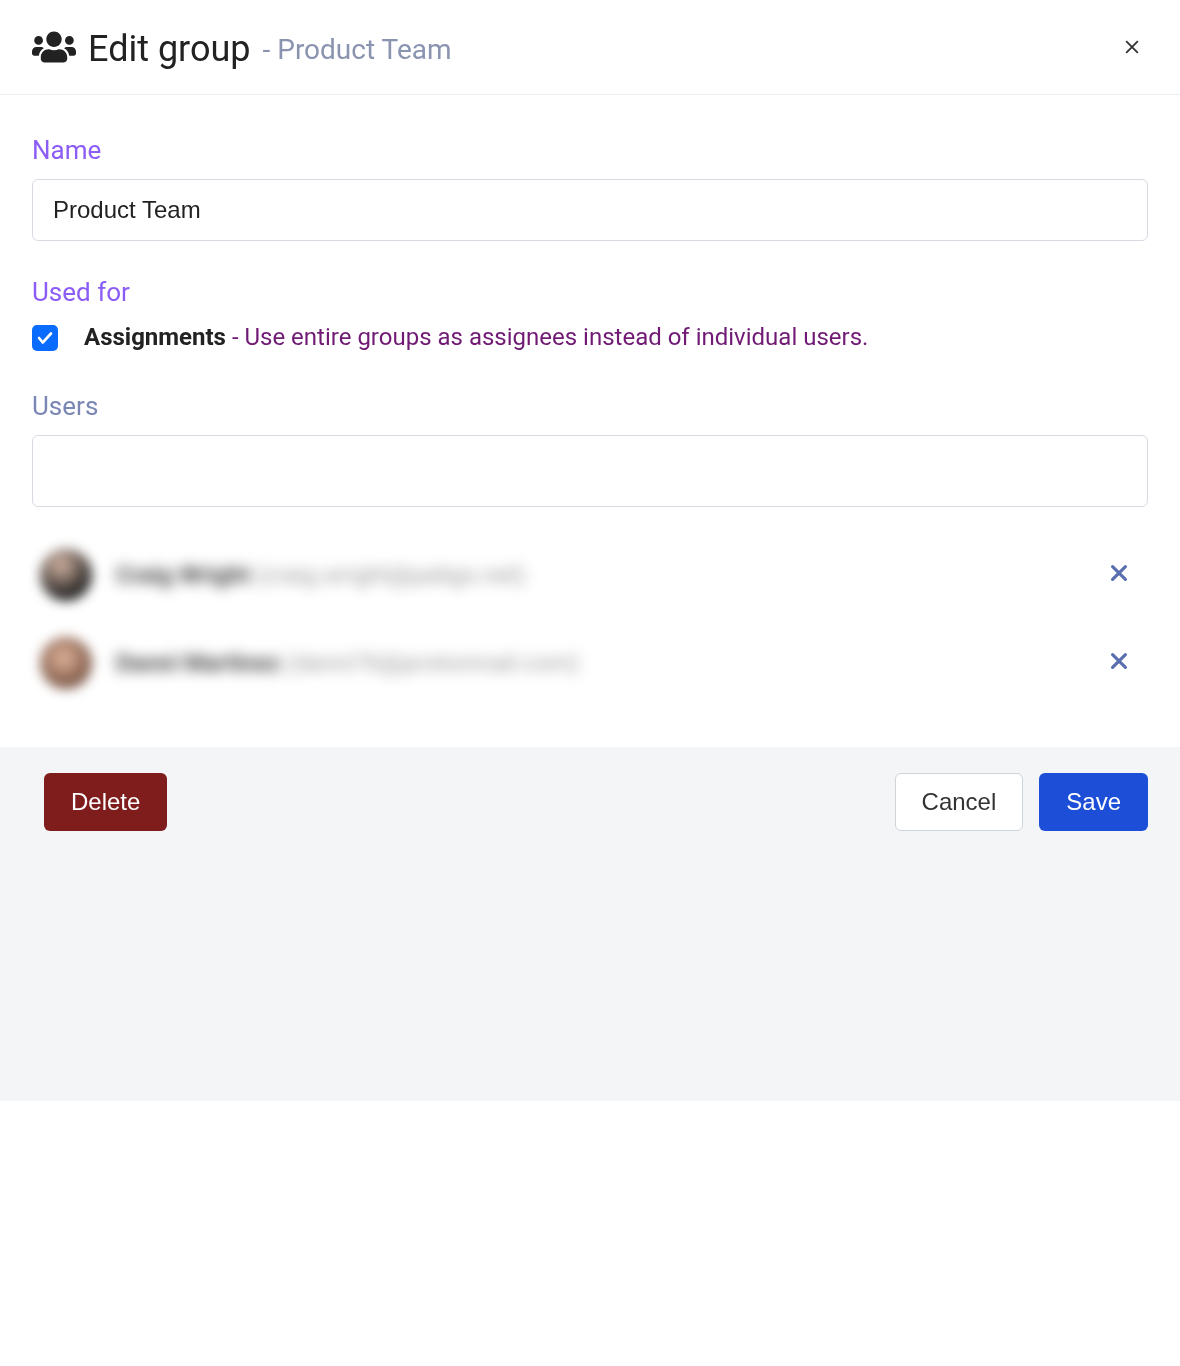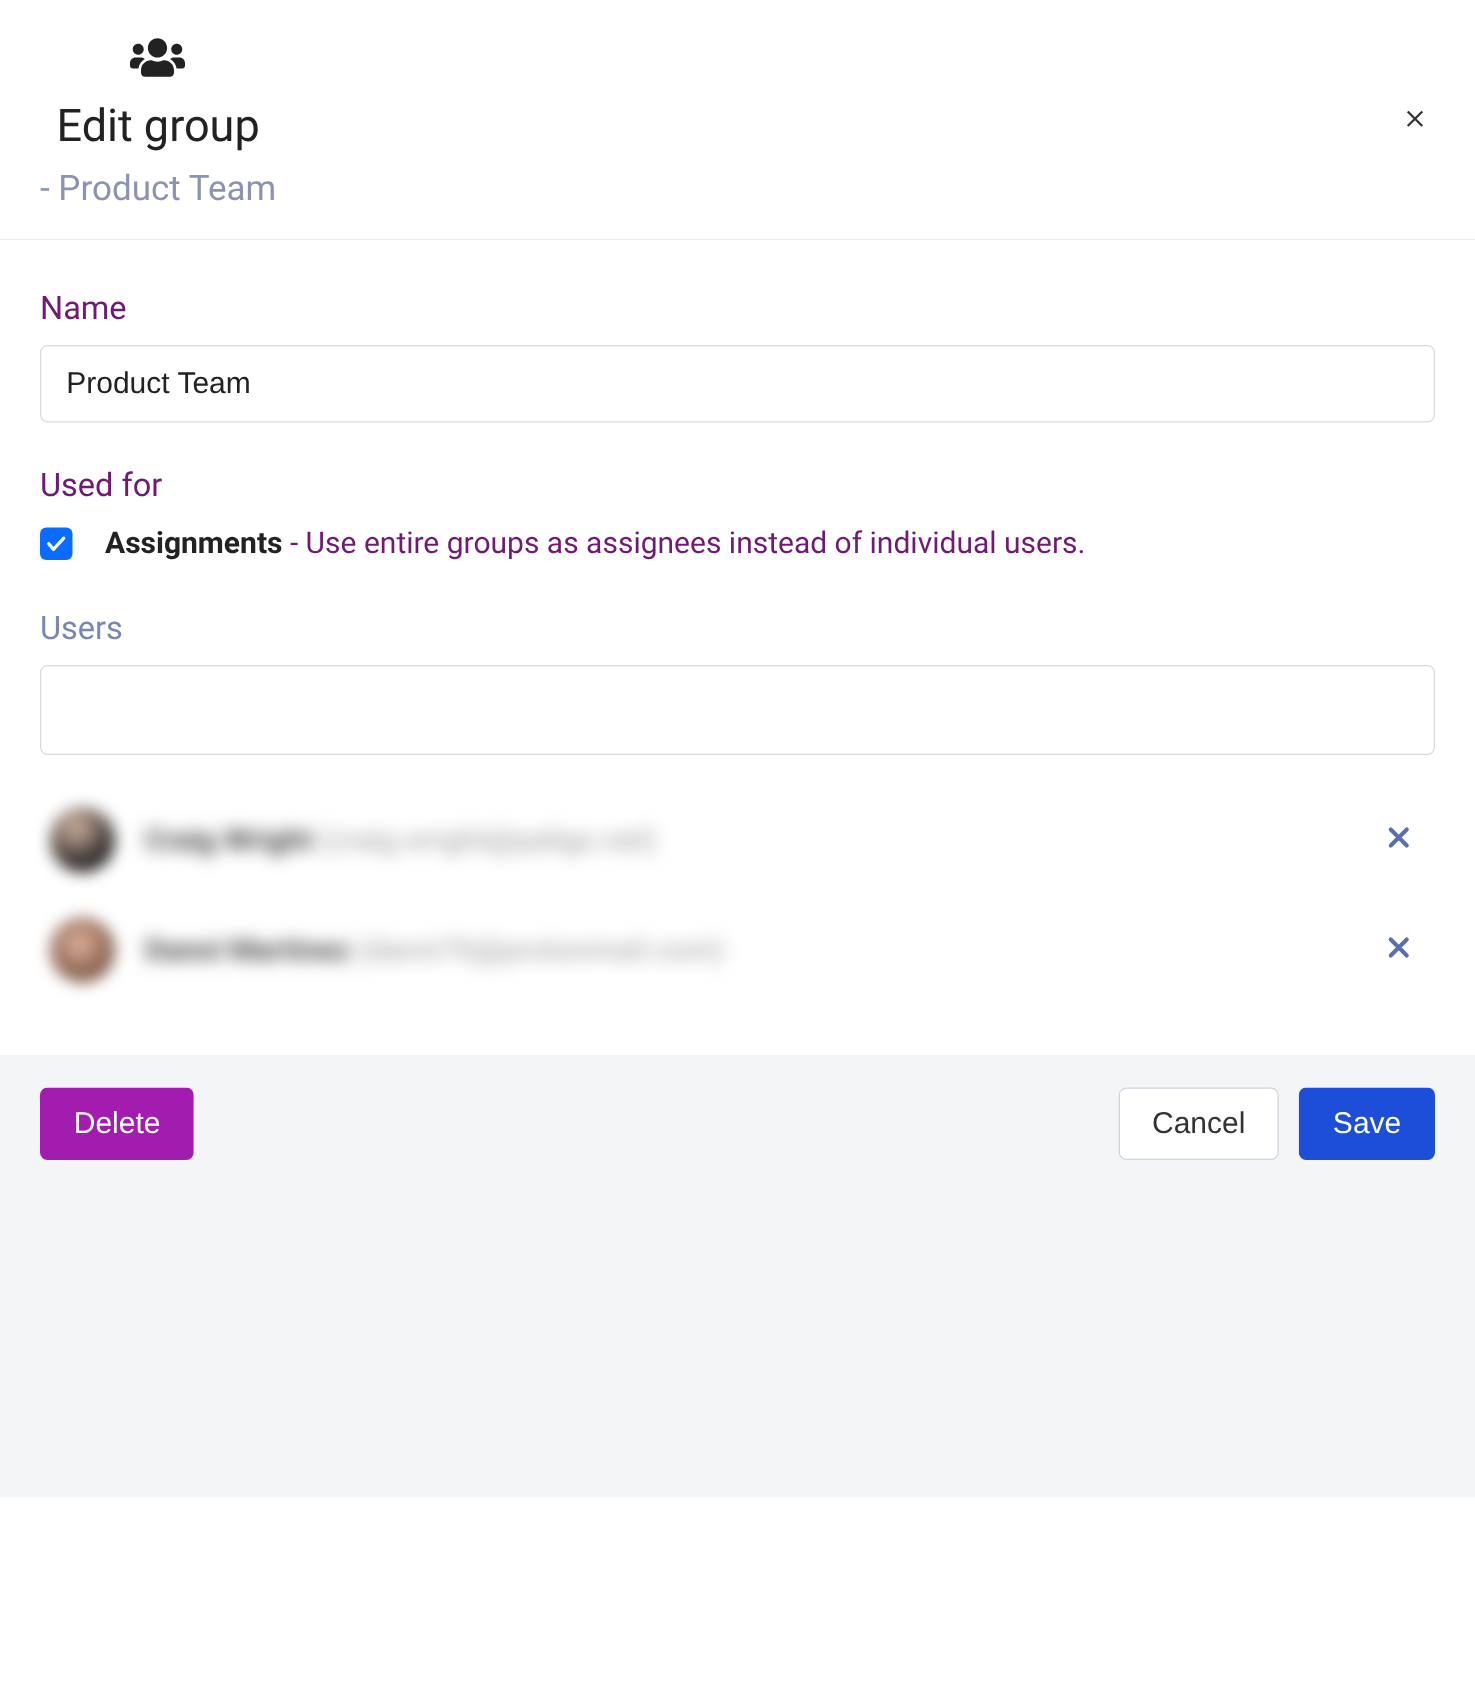--- a/index.html
+++ b/index.html
@@ -13,21 +13,20 @@
     display: flex;
     align-items: center;
     justify-content: space-between;
     padding: 28px 32px 24px 32px;
     border-bottom: 1px solid #eceef1;
   }
   .modal-title-wrap {
     display: flex;
     align-items: center;
     gap: 12px;
-    flex-direction: column;
   }
   .modal-title {
     font-size: 36px;
     font-weight: 400;
     color: #222;
   }
   .modal-subtitle {
     font-size: 28px;
     font-weight: 400;
     color: #8a93b0;
@@ -40,21 +39,21 @@
     cursor: pointer;
     padding: 6px;
     line-height: 1;
   }
   .modal-body {
     padding: 40px 32px 40px 32px;
   }
   .field-group { margin-bottom: 36px; }
   .field-label {
     font-size: 26px;
-    color: #701a75;
+    color: #8b5cf6;
     margin-bottom: 14px;
     display: block;
   }
   .field-label.muted { color: #7a86b3; }
   .text-input {
     width: 100%;
     font-size: 24px;
     padding: 16px 20px;
     border: 1px solid #d6dbe2;
     border-radius: 6px;
@@ -148,22 +147,23 @@
     gap: 16px;
   }
   .btn {
     font-size: 24px;
     padding: 14px 26px;
     border-radius: 6px;
     cursor: pointer;
     border: 1px solid transparent;
   }
   .btn-danger {
-    background: #a21caf;
+    background: #7f1d1d;
     color: #fff;
+    margin-left: 12px;
   }
   .btn-default {
     background: #fff;
     color: #333;
     border: 1px solid #cfd4db;
   }
   .btn-primary {
     background: #1d4ed8;
     color: #fff;
   }

